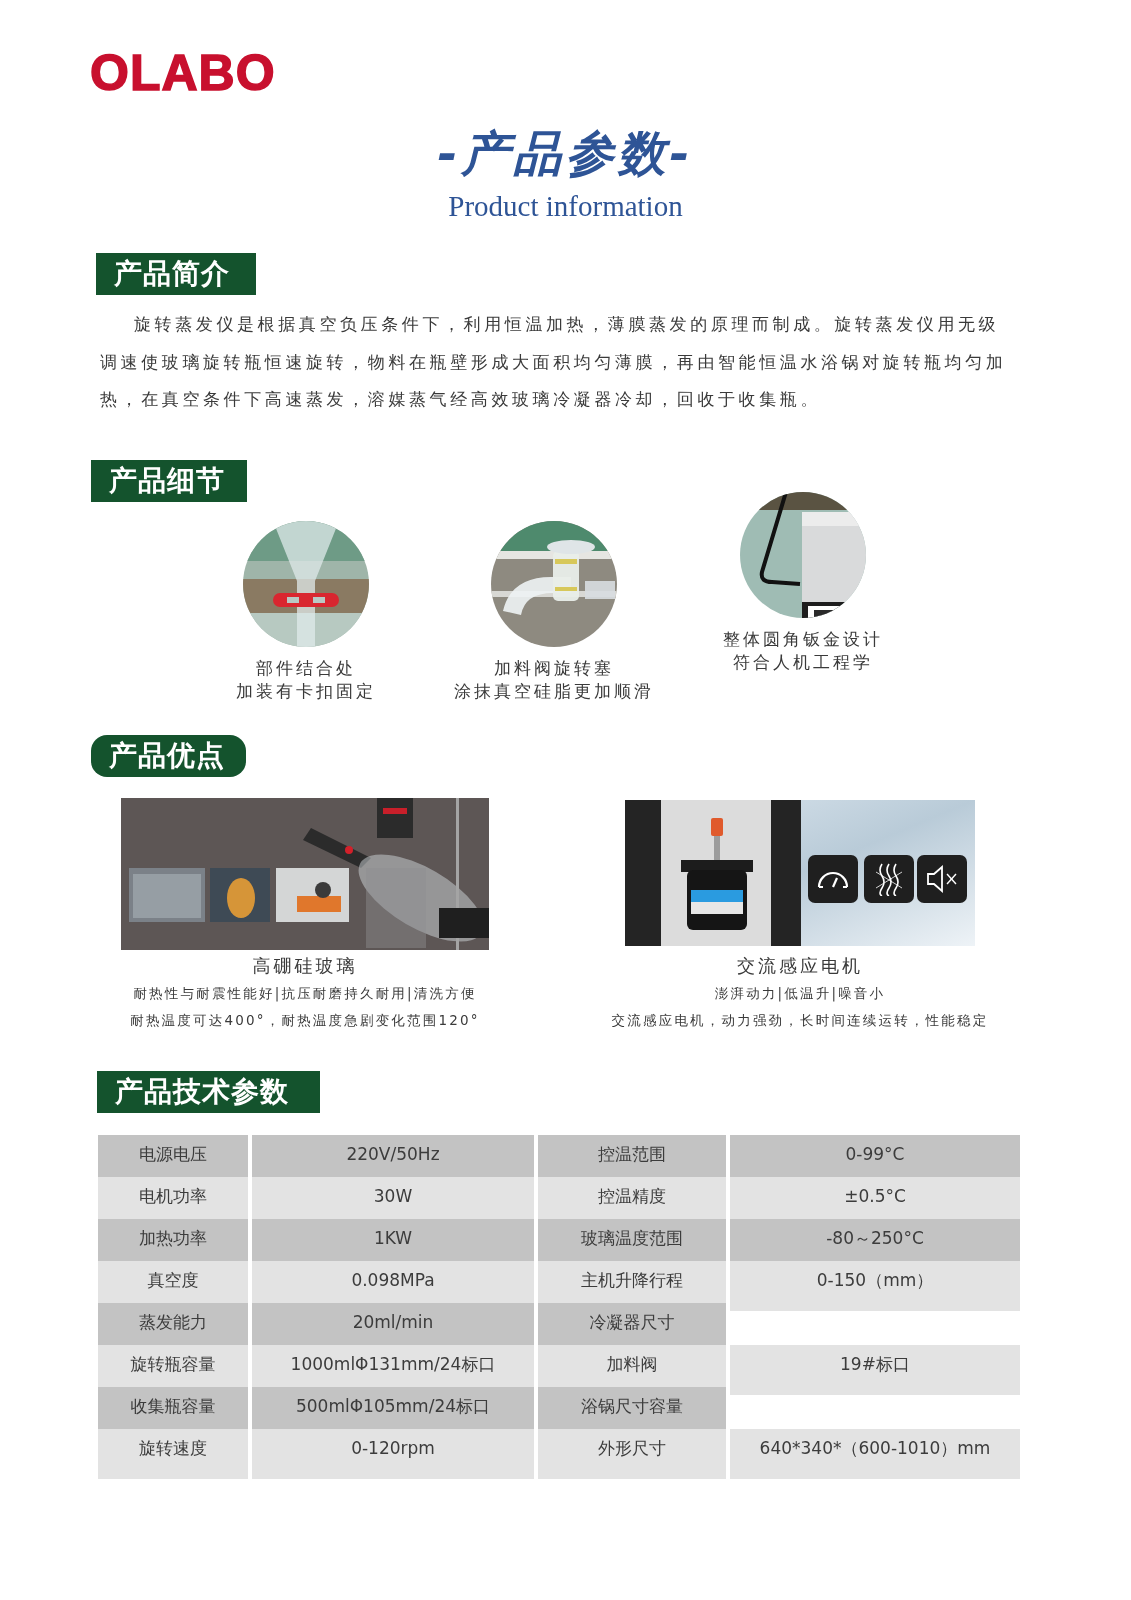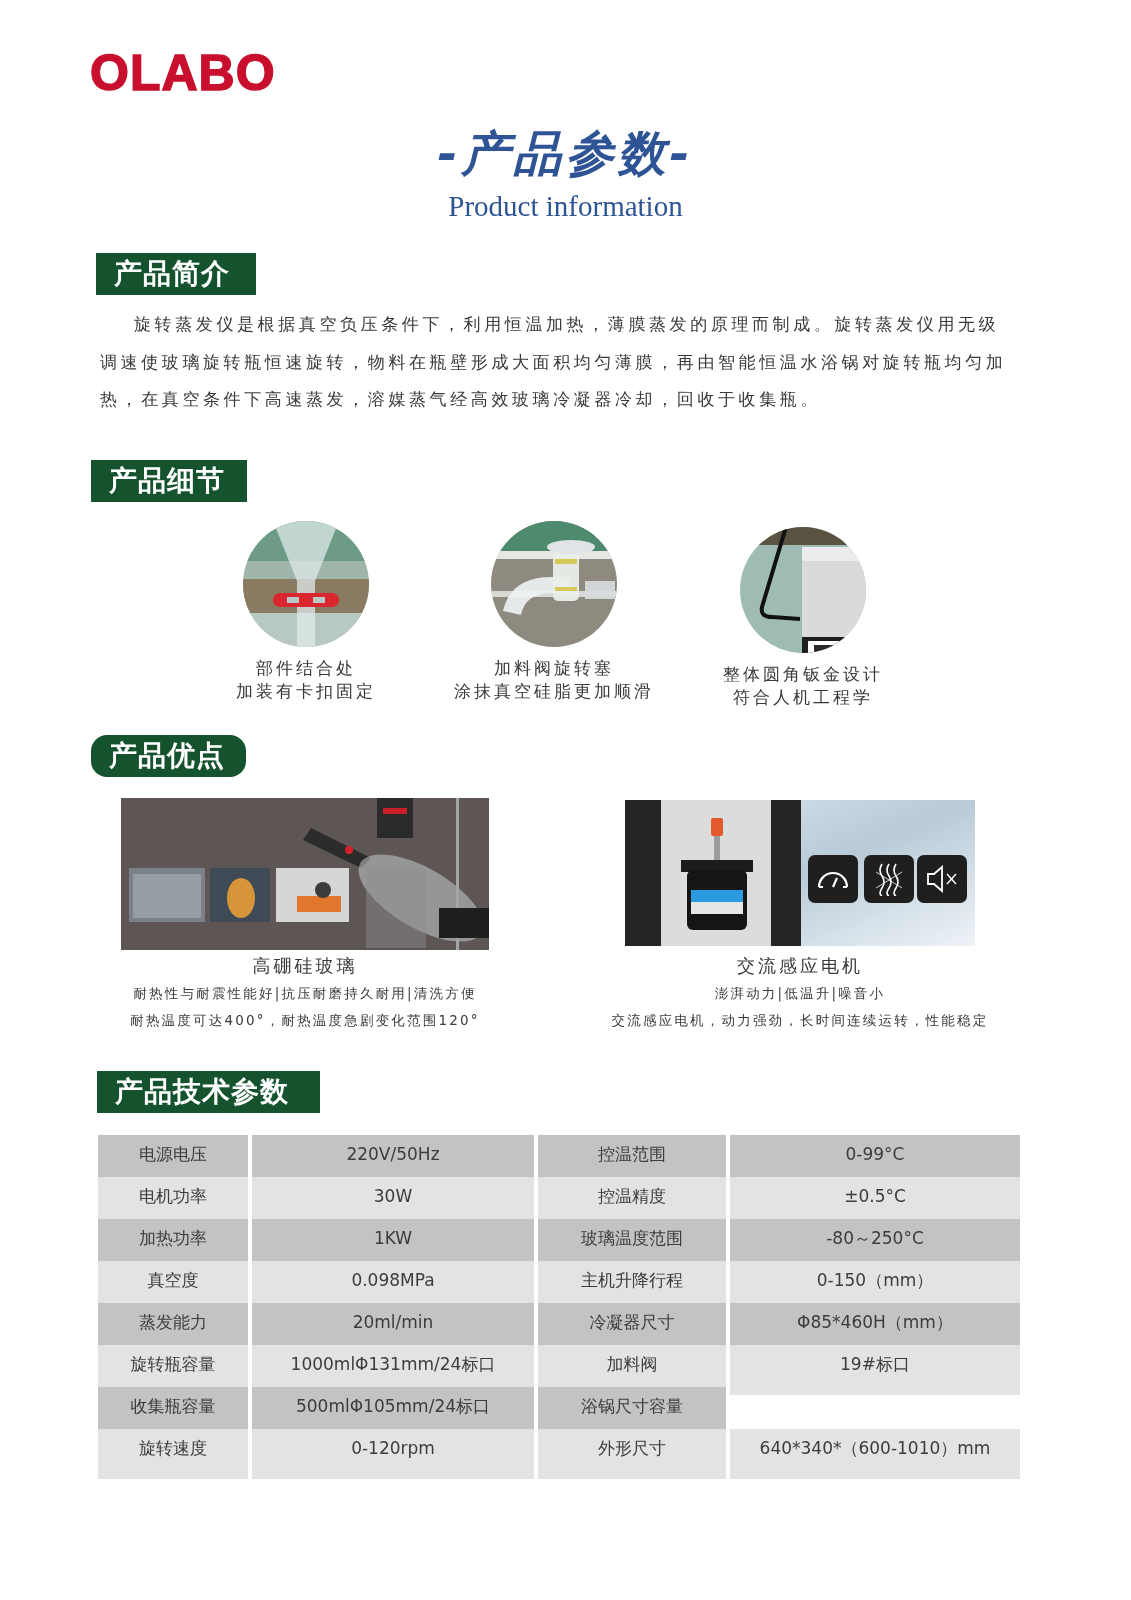--- a/index.html
+++ b/index.html
@@ -110,21 +110,21 @@
       <ellipse cx="80" cy="26" rx="24" ry="7" fill="#dfe5e7"></ellipse>
       <rect x="94" y="60" width="30" height="18" fill="#d8dde0" opacity="0.9"></rect>
     </svg>
   </div>
   <div class="detail-caption">
     <div>加料阀旋转塞</div>
     <div>涂抹真空硅脂更加顺滑</div>
   </div>
 </div>
 
-<div class="detail-item" style="left:673px; top:527px;font-family:Liberation Serif, serif;">
+<div class="detail-item" style="left:673px; top:492px;font-family:Liberation Serif, serif;">
   <div class="circle">
     <svg width="126" height="126" viewBox="0 0 126 126">
       <rect width="126" height="126" fill="#9fbcb4"></rect>
       <rect width="126" height="18" fill="#5a5342"></rect>
       <rect x="62" y="20" width="64" height="90" fill="#d9dadb"></rect>
       <rect x="62" y="20" width="64" height="14" fill="#ececec"></rect>
       <rect x="62" y="110" width="64" height="16" fill="#1d1d1d"></rect>
       <rect x="68" y="114" width="58" height="12" fill="#ffffff"></rect>
       <rect x="74" y="118" width="52" height="8" fill="#2a2a2a"></rect>
       <path d="M46 0 L22 80 Q20 90 32 90 L60 92" stroke="#111" stroke-width="4" fill="none"></path>
@@ -234,21 +234,20 @@
   <div class="spec-row">
     <div class="spec-cell c1">真空度</div>
     <div class="spec-cell c2">0.098MPa</div>
     <div class="spec-cell c3">主机升降行程</div>
     <div class="spec-cell c4">0-150（mm）</div>
   </div>
   <div class="spec-row">
     <div class="spec-cell c1">蒸发能力</div>
     <div class="spec-cell c2">20ml/min</div>
     <div class="spec-cell c3">冷凝器尺寸</div>
-    <div class="spec-cell c4">Φ85*460H（mm）</div>
   </div>
   <div class="spec-row">
     <div class="spec-cell c1">旋转瓶容量</div>
     <div class="spec-cell c2">1000mlΦ131mm/24标口</div>
     <div class="spec-cell c3">加料阀</div>
     <div class="spec-cell c4">19#标口</div>
   </div>
   <div class="spec-row">
     <div class="spec-cell c1">收集瓶容量</div>
     <div class="spec-cell c2">500mlΦ105mm/24标口</div>

